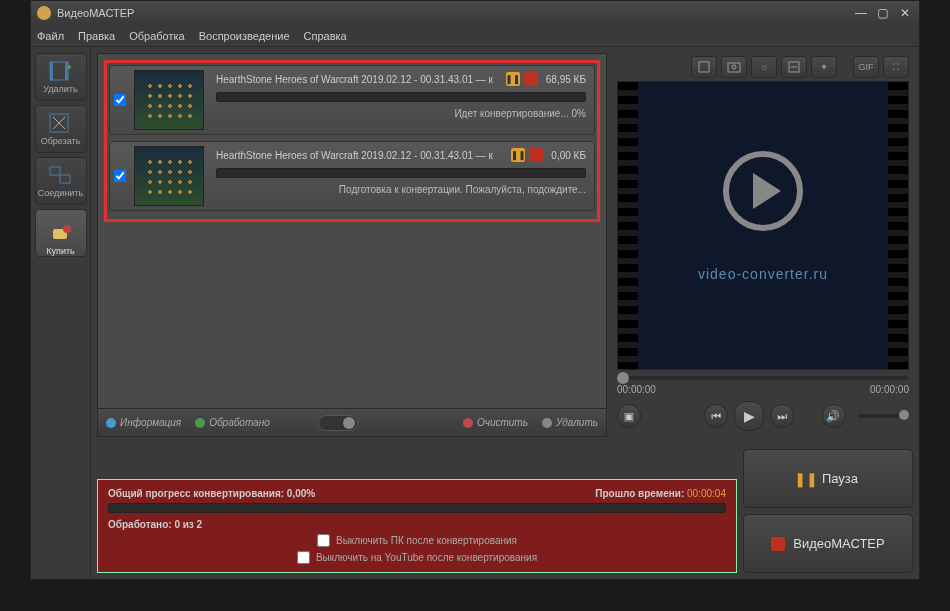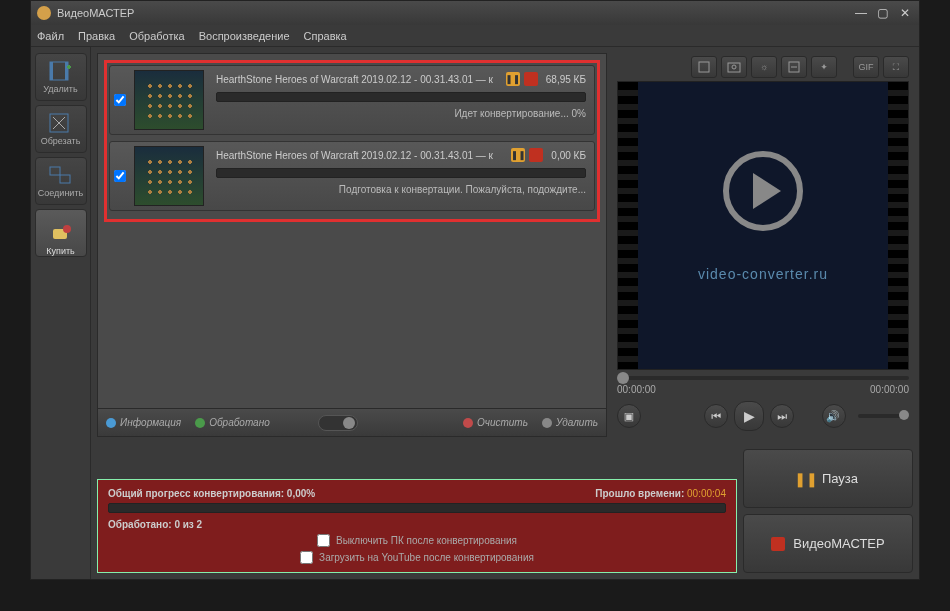--- a/index.html
+++ b/index.html
@@ -258,21 +258,21 @@
           </div>
           <div class="pbar"></div>
           <b>Обработано: 0 из 2</b>
           <div class="opts">
             <label>
                 <input type="checkbox" style="">
                 <span>Выключить ПК после конвертирования</span>
               </label>
             <label>
                 <input type="checkbox" style="">
-                <span>Загрузить на YouTube после конвертирования</span>
+                <span>Выключить на YouTube после конвертирования</span>
               </label>
           </div>
         </div>
         <div class="actionpanel">
           <div class="abtn">
             <span class="pi pause">❚❚</span>
             <span>Пауза</span>
           </div>
           <div class="abtn">
             <span class="pi stop"></span>

